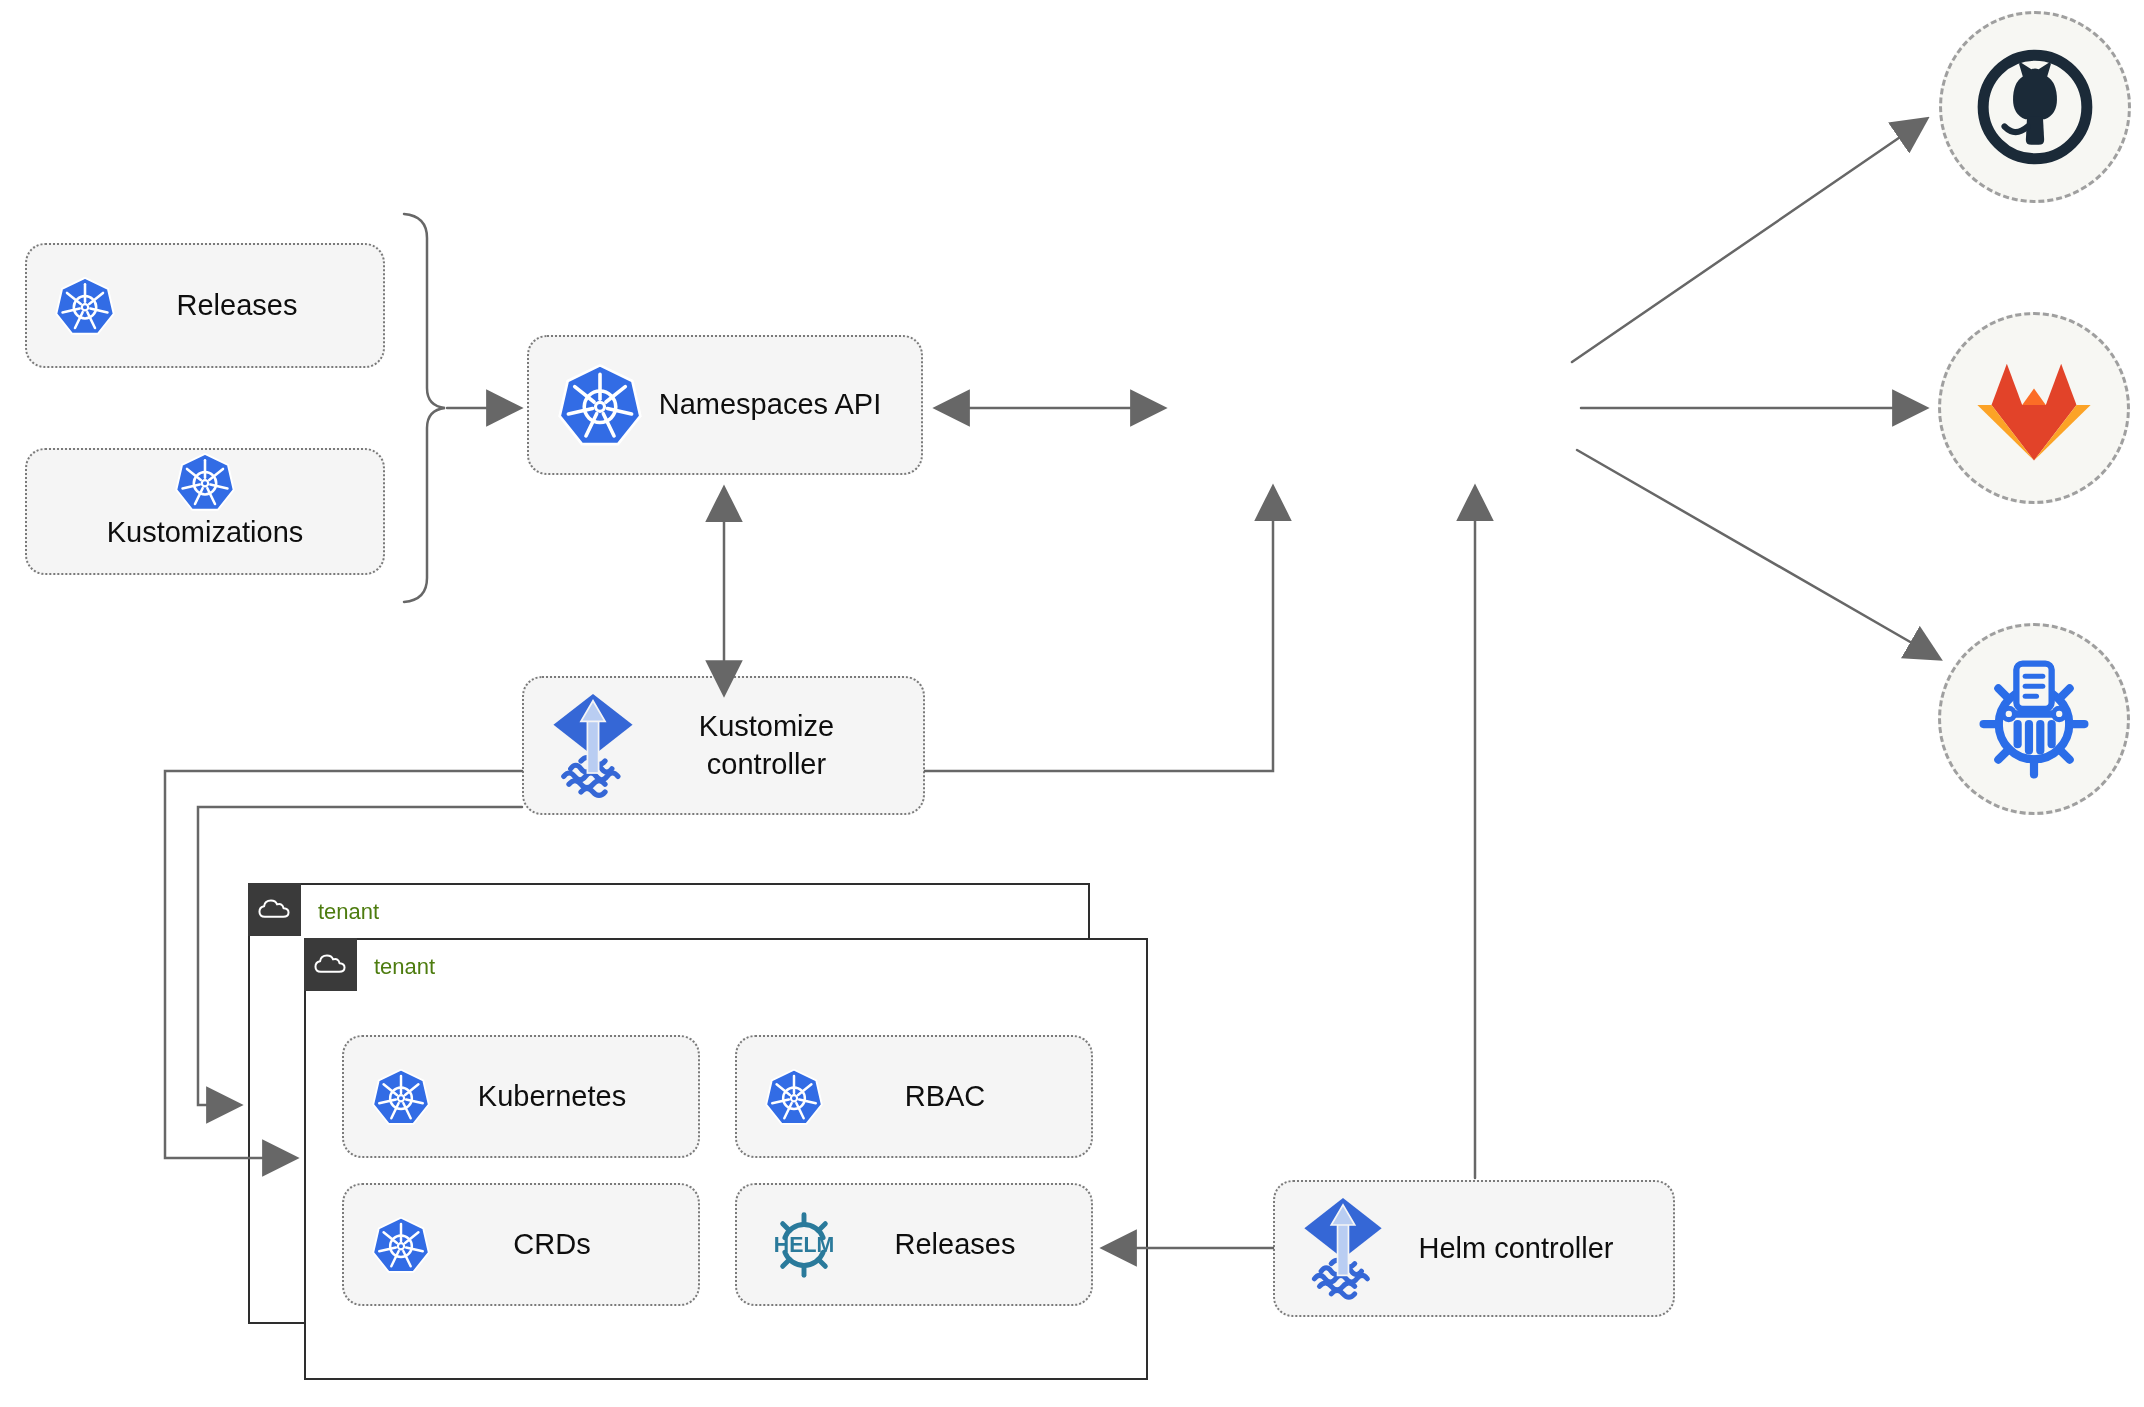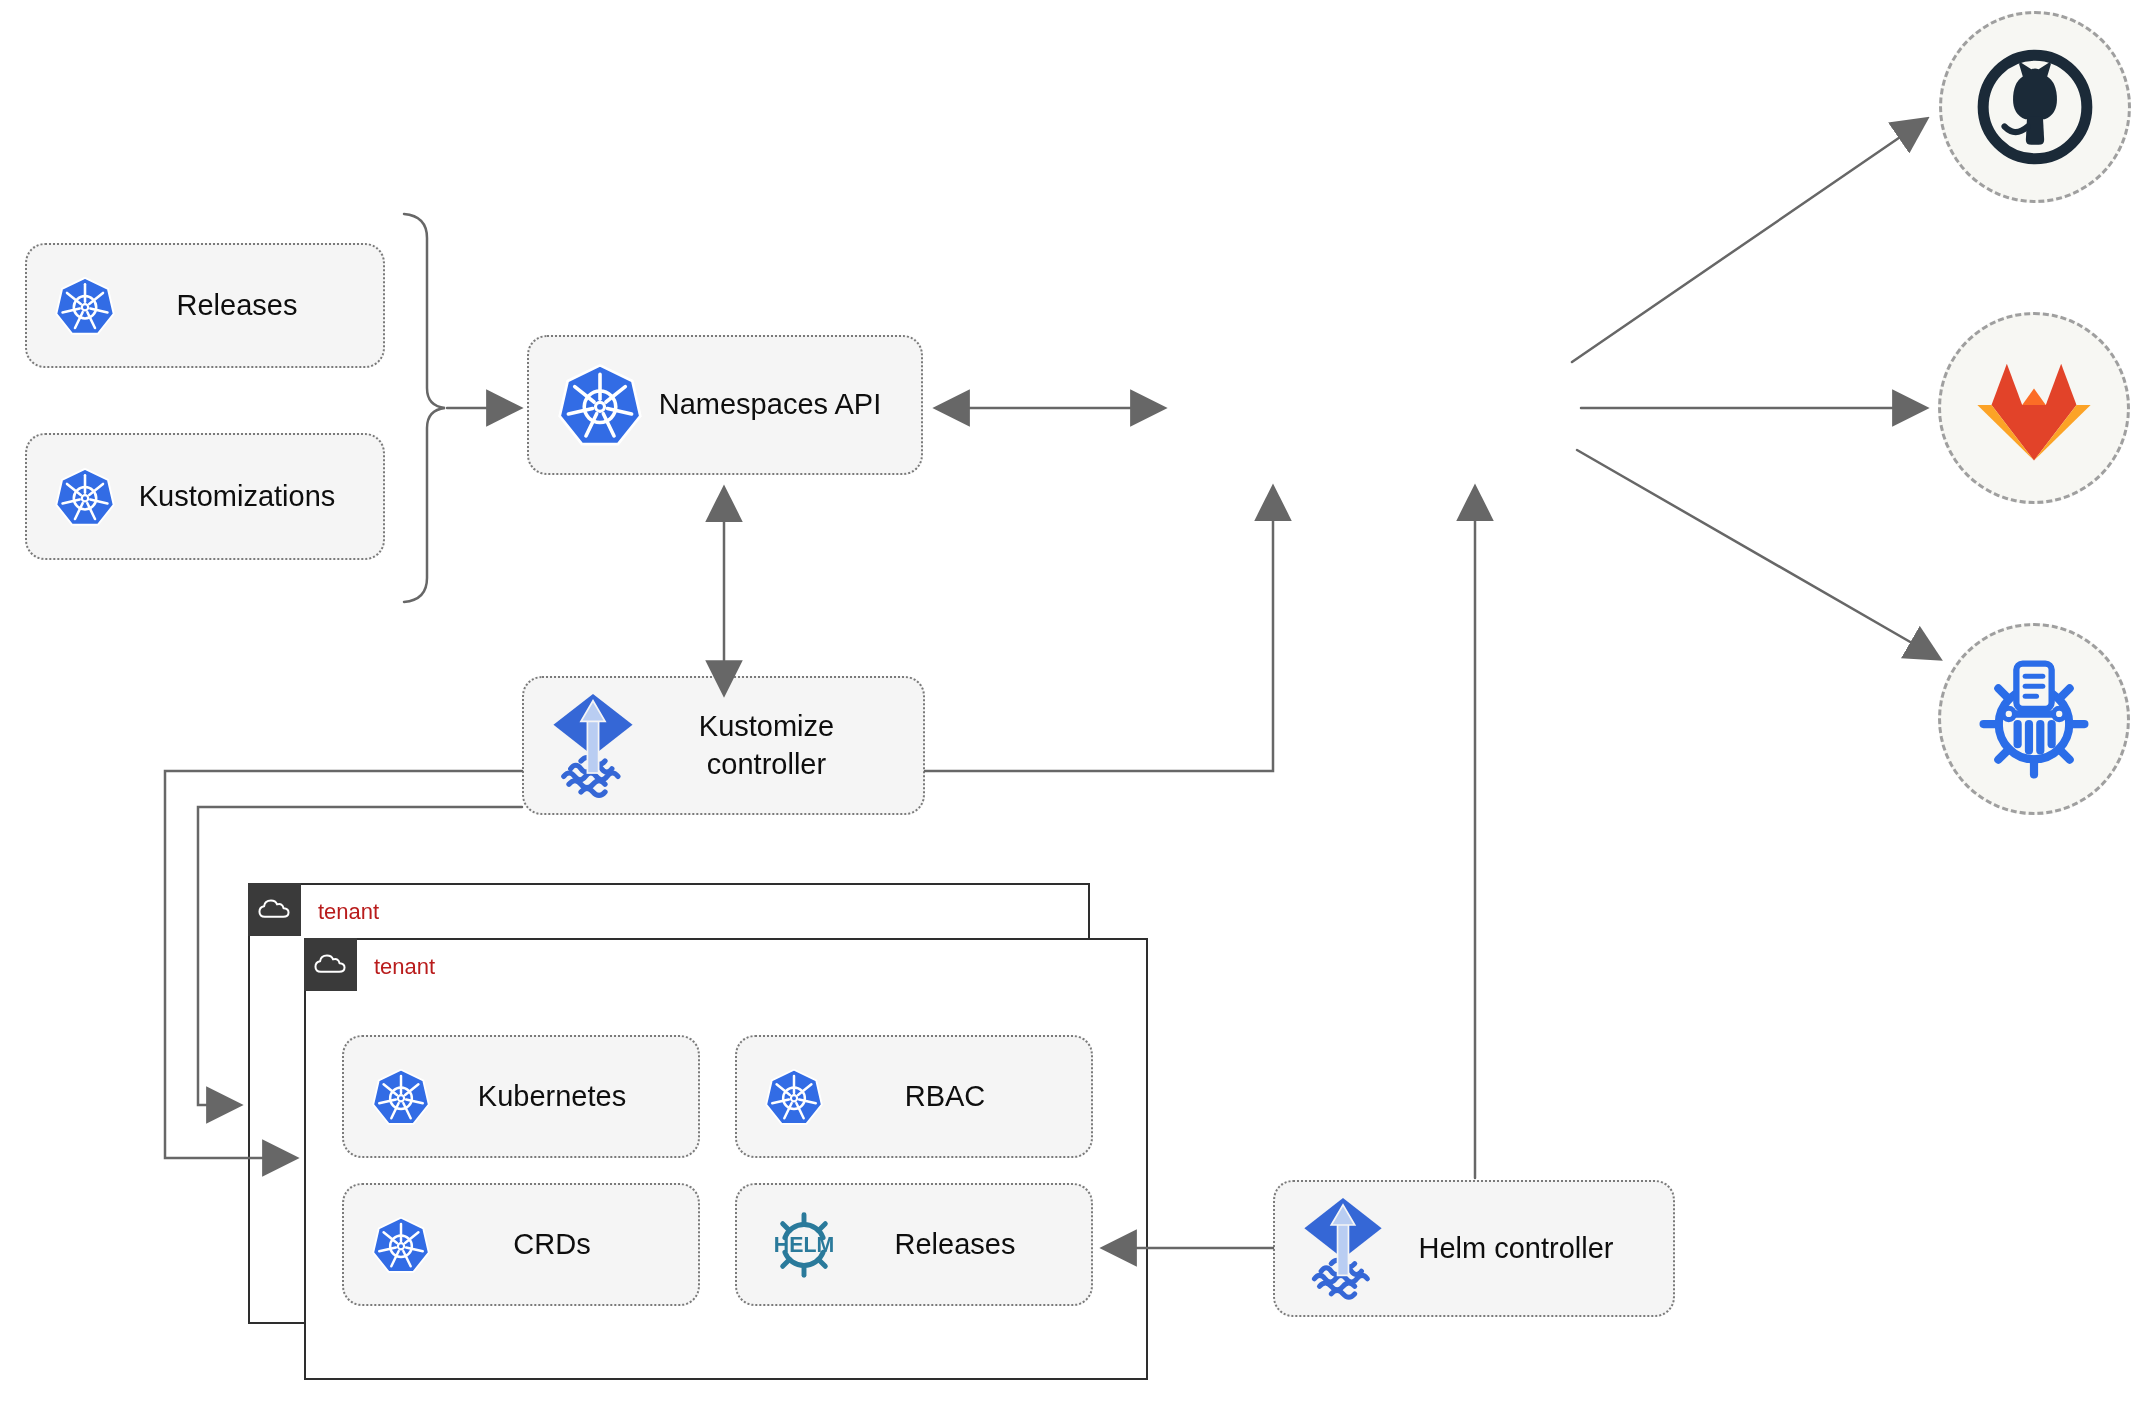--- a/index.html
+++ b/index.html
@@ -10,21 +10,21 @@
           border:2.5px dotted #7a7a7a; border-radius:20px;
           display:flex; align-items:center; padding:0 26px; z-index:3; }
   .node .label { flex:1; text-align:center; font-size:29px; color:#0e0e0e; line-height:1.28; }
   .node .label .wrap { display:inline-block; max-width:210px; }
 
   .tenant { position:absolute; background:#ffffff; border:2.5px solid #2e2e2e; box-sizing:border-box; }
   .tenant-back  { z-index:1; }
   .tenant-front { z-index:2; }
   .tenant-tab { position:absolute; top:-2.5px; left:-2.5px; width:53px; height:53px;
                 background:#3a3a3a; display:flex; align-items:center; justify-content:center; }
-  .tenant-name { position:absolute; left:68px; top:14px; font-size:22px; color:#b91c1c; }
+  .tenant-name { position:absolute; left:68px; top:14px; font-size:22px; color:#4d7c0f; }
 
   .inner-node { z-index:3; }
 
   .circle { position:absolute; width:192px; height:192px; border-radius:50%;
             background:#f7f7f3; border:3px dashed #9f9f9f; box-sizing:border-box;
             display:flex; align-items:center; justify-content:center; z-index:3; }
 
   .overlay { position:absolute; left:0; top:0; z-index:5; pointer-events:none; }
   .icon { display:block; }
 </style>
@@ -149,21 +149,21 @@
     <span class="tenant-name">tenant</span>
   </div>
 
   <div class="node" style="left:25px; top:243px; width:360px; height:125px;">
     <svg class="icon" width="64" height="64">
         <use href="#ic-k8s"></use>
       </svg>
     <span class="label">Releases</span>
   </div>
 
-  <div class="node" style="left:25px; top:433px; width:360px; height:127px;">
+  <div class="node" style="left:25px; top:448px; width:360px; height:127px;flex-direction:column;">
     <svg class="icon" width="64" height="64">
         <use href="#ic-k8s"></use>
       </svg>
     <span class="label">Kustomizations</span>
   </div>
 
   <div class="node" style="left:527px; top:335px; width:396px; height:140px;">
     <svg class="icon" width="90" height="90">
         <use href="#ic-k8s"></use>
       </svg>

